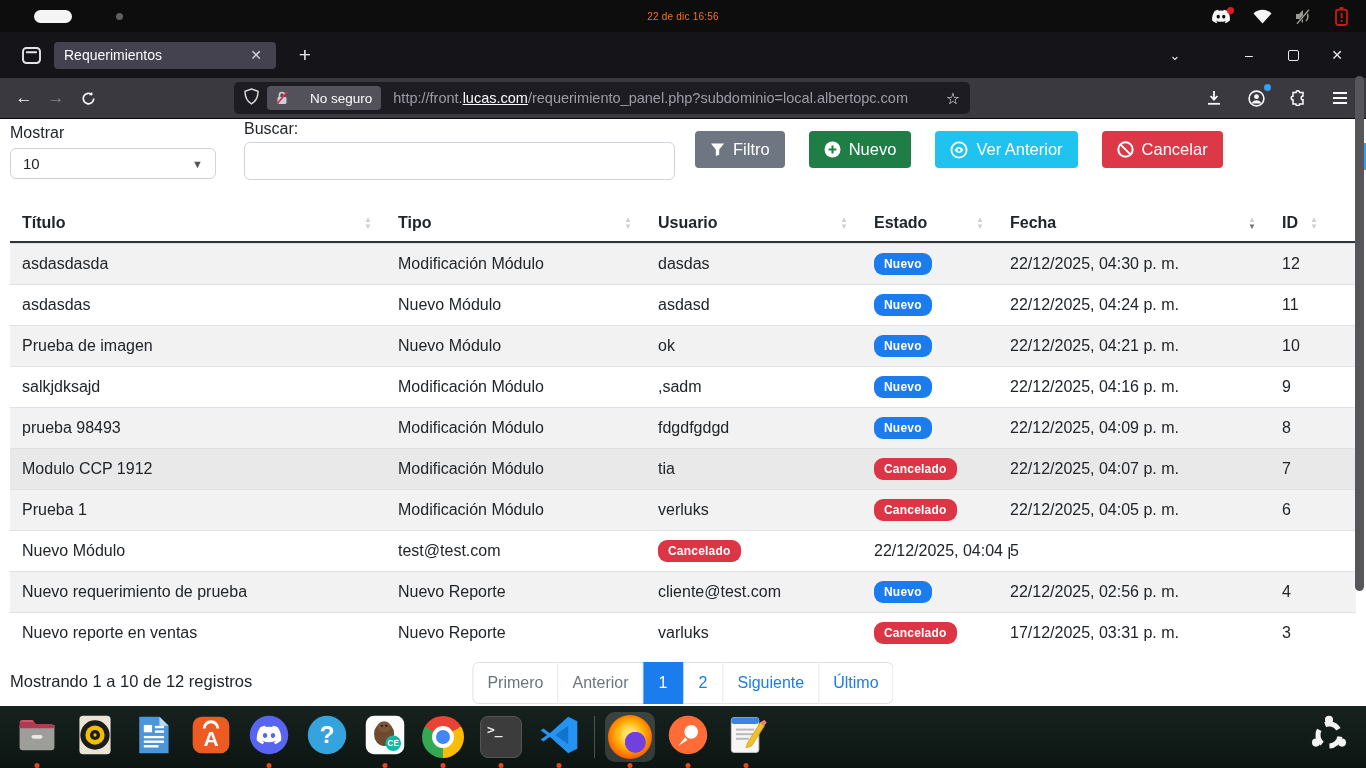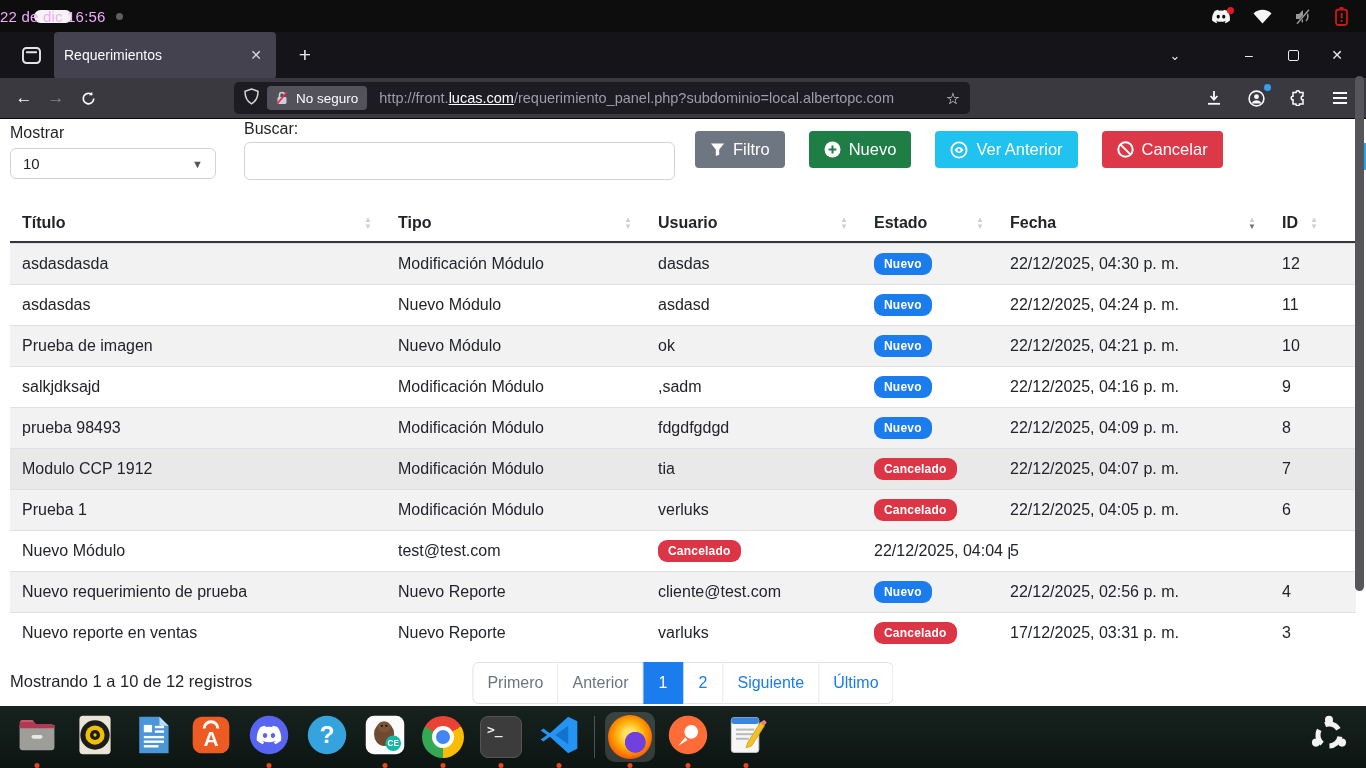--- a/index.html
+++ b/index.html
@@ -5,31 +5,31 @@
   * { margin:0; padding:0; box-sizing:border-box; }
   html,body { width:1366px; height:768px; overflow:hidden; background:#000;
     font-family:"Liberation Sans","DejaVu Sans",sans-serif; }
   .screen { position:relative; width:1366px; height:768px; background:#0d1512; }
 
   
   .topbar { position:absolute; top:0; left:0; width:100%; height:32px; background:#0d0d0d;
     display:flex; align-items:center; color:#fff; }
   .ws-pill { position:absolute; left:34px; top:10px; width:38px; height:13px; background:#f4f4f4; border-radius:7px; }
   .ws-dot  { position:absolute; left:116px; top:13px; width:7px; height:7px; background:#5f5f5f; border-radius:50%; }
-  .clock { position:absolute; left:0; right:0; font-size:15px; color:#f0abfc; letter-spacing:.2px; }
+  .clock { position:absolute; left:0; right:0; text-align:center; font-size:10px; color:#f97316; letter-spacing:.2px; }
   .tray { position:absolute; right:18px; top:0; height:32px; display:flex; align-items:center; gap:22px; }
   .tray svg { display:block; }
   .tray-discord { position:relative; }
   .tray-discord .notif { position:absolute; right:-3px; top:-2px; width:7px; height:7px; background:#e01b24; border-radius:50%; }
 
   
   .tabbar { position:absolute; top:32px; left:0; width:100%; height:46px; background:#151419;
     display:flex; align-items:center; }
   .ffview { margin-left:14px; width:34px; height:30px; border-radius:4px; display:flex; align-items:center; justify-content:center; }
-  .tab { margin-left:6px; width:222px; height:47px; background:#43424e; border-radius:4px;
+  .tab { margin-left:6px; width:222px; height:27px; background:#43424e; border-radius:4px;
     display:flex; align-items:center; padding:0 10px; color:#fbfbfe; font-size:14px; }
   .tab-title { flex:1; white-space:nowrap; overflow:hidden; }
   .tab-close { width:20px; height:20px; display:flex; align-items:center; justify-content:center;
     color:#d8d8de; font-size:14px; border-radius:3px; }
   .newtab { margin-left:14px; color:#e6e6ea; font-size:21px; font-weight:300; width:30px; height:30px;
     display:flex; align-items:center; justify-content:center; border-radius:4px; }
   .tab-spacer { flex:1; }
   .win-btns { display:flex; align-items:center; gap:26px; margin-right:20px; color:#e9e9ee; }
   .wb { width:18px; height:18px; display:flex; align-items:center; justify-content:center; font-size:14px; }
   .wb-restore { width:11px; height:11px; border:1.6px solid #e9e9ee; border-radius:2px; }
@@ -37,21 +37,21 @@
 
   
   .navbar { position:absolute; top:78px; left:0; width:100%; height:41px; background:#3a3940;
     display:flex; align-items:center; border-bottom:1px solid #08080a; }
   .nav-ic { width:32px; height:30px; display:flex; align-items:center; justify-content:center;
     font-size:17px; color:#fbfbfe; border-radius:4px; }
   .nav-ic.dim { color:#84838a; }
   .nav-back { margin-left:8px; }
   .urlbar { margin-left:130px; width:736px; height:32px; background:#1d1c23; border-radius:5px;
     display:flex; align-items:center; padding:0 10px; }
-  .chip { display:flex; align-items:center; gap:8px; background:#53525b; border-radius:4px;
+  .chip { display:flex; align-items:center; gap:22px; background:#53525b; border-radius:4px;
     height:24px; padding:0 9px; margin-left:8px; color:#fbfbfe; font-size:13.5px; }
   .url-text { margin-left:12px; font-size:14.5px; color:#9e9da6; flex:1; white-space:nowrap; overflow:hidden; }
   .url-text b { color:#fbfbfe; font-weight:400;text-decoration:underline; }
   .url-star { color:#e9e9ee; font-size:16px; margin-left:8px; }
   .nav-right { position:absolute; right:10px; display:flex; align-items:center; gap:10px; }
   .acct { position:relative; }
   .acct .dot { position:absolute; right:1px; top:1px; width:7px; height:7px; background:#34a0f2; border-radius:50%; }
 
   
   .page { position:absolute; top:119px; left:0; width:1366px; height:641px; background:#fff; color:#212529; }

